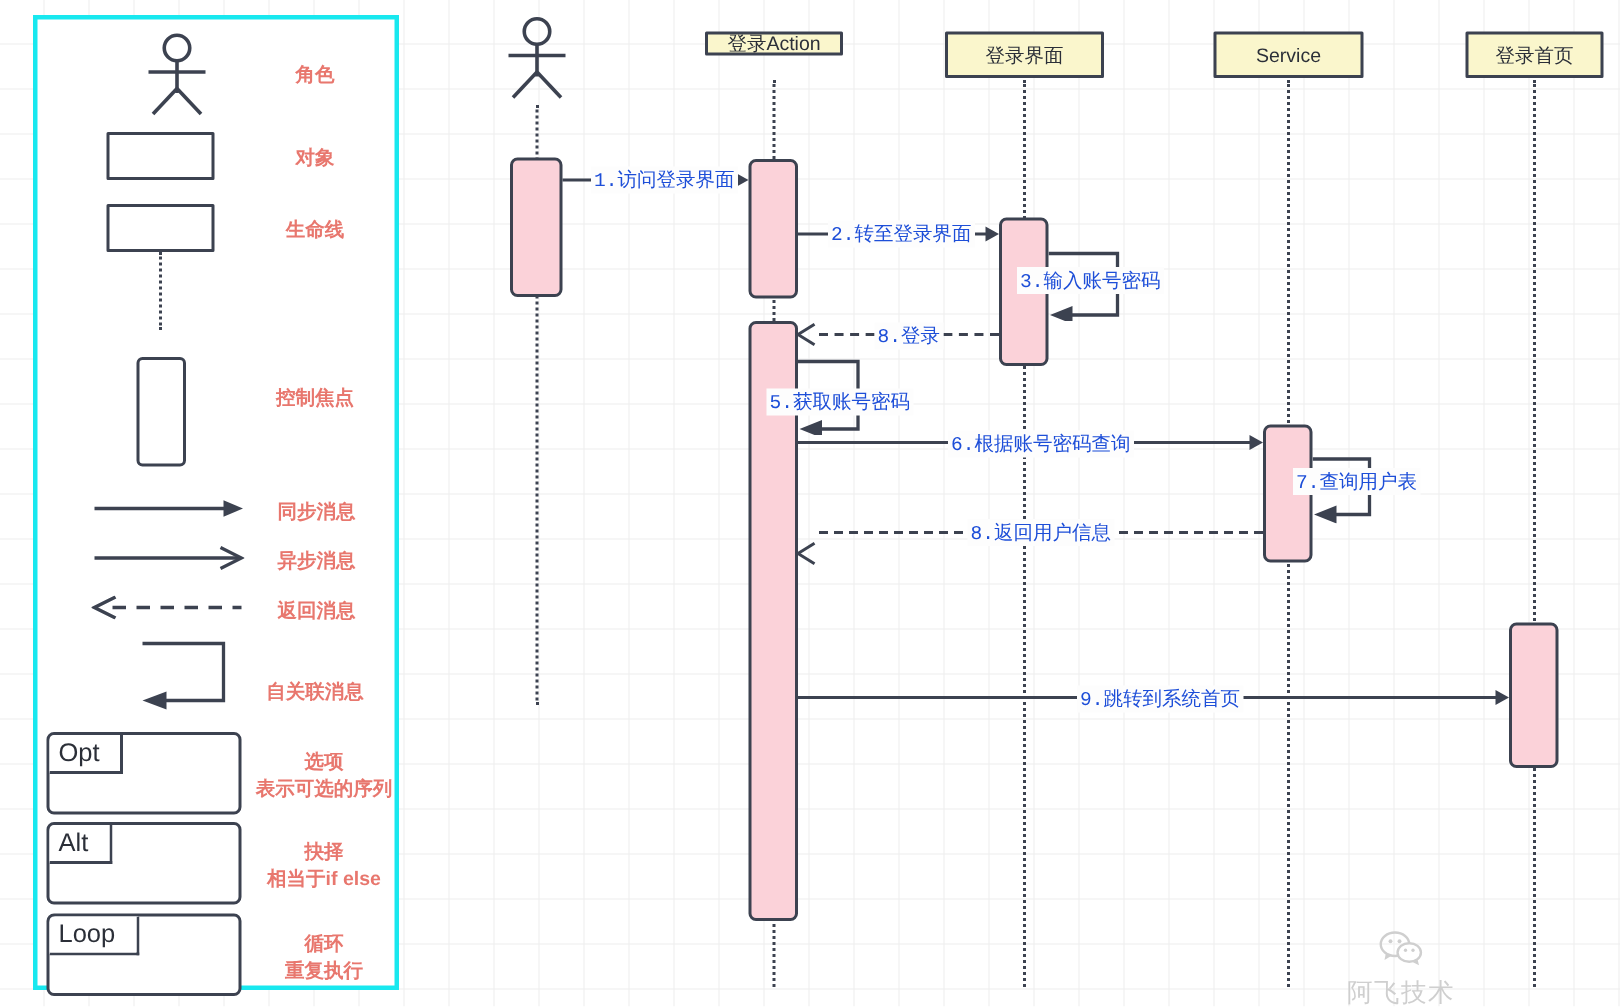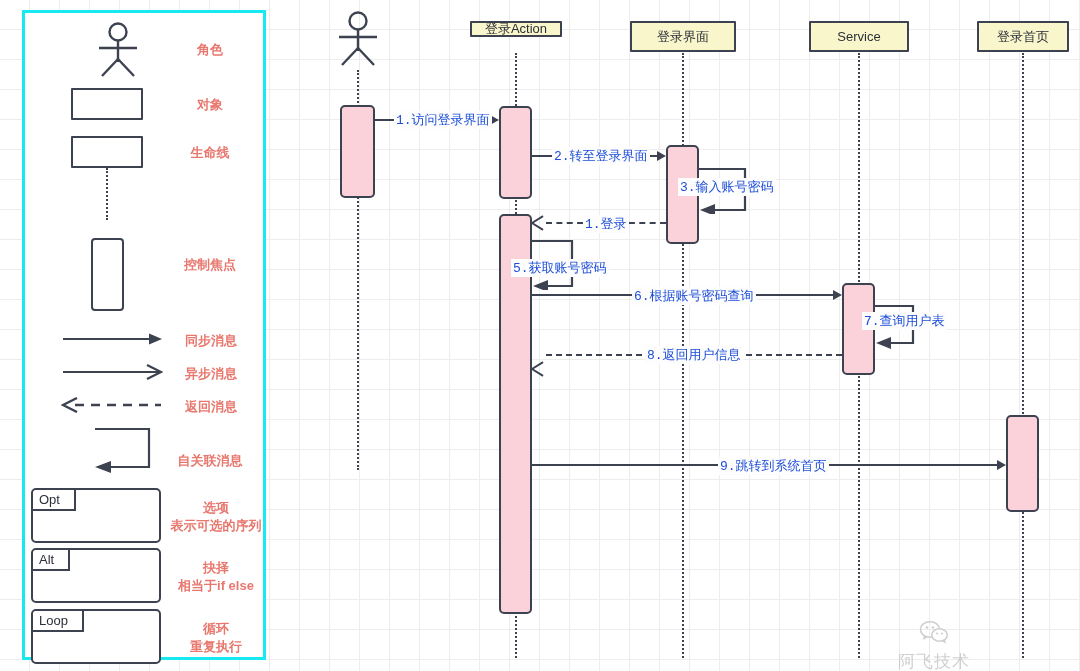--- a/index.html
+++ b/index.html
@@ -42,21 +42,21 @@
     box-sizing:border-box;border-radius:4px;
   }
   .frame-box{
     border:2px solid #3c4250;background:#ffffff;
     box-sizing:border-box;border-radius:5px;
   }
   .frame-tag{
     position:absolute;left:0;top:0;
     border-right:2px solid #3c4250;border-bottom:2px solid #3c4250;
     box-sizing:border-box;background:#ffffff;
-    font-size:13px;color:#2b2f38;
+    font-size:17px;color:#2b2f38;
     padding:2px 14px 2px 6px;
     border-radius:4px 0 0 0;
   }
 
   
   .head-box{
     border:2px solid #3c4250;background:#faf6cc;
     box-sizing:border-box;
     font-size:13px;color:#2b2f38;
     display:flex;align-items:center;justify-content:center;
@@ -212,21 +212,21 @@
   <div class="abs" style="left:699px;top:166px;">
     <svg width="56" height="48" viewBox="0 0 56 48">
       <polyline points="0,3 46,3 46,44 14,44" fill="none" stroke="#3c4250" stroke-width="2.2"></polyline>
       <polygon points="16,38 1,44 16,50" fill="#3c4250"></polygon>
     </svg>
   </div>
   <div class="abs msg-text" style="left:678px;top:178px;">3.输入账号密码</div>
 
   <div class="abs msg-dash" style="left:546px;top:222px;width:120px;"></div>
   <div class="abs arrow-l-open" style="left:532px;top:215px;"></div>
-  <div class="abs msg-text" style="left:583px;top:215px;">1.登录</div>
+  <div class="abs msg-text" style="left:583px;top:215px;">8.登录</div>
 
   <div class="abs" style="left:532px;top:238px;">
     <svg width="56" height="52" viewBox="0 0 56 52">
       <polyline points="0,3 40,3 40,48 14,48" fill="none" stroke="#3c4250" stroke-width="2.2"></polyline>
       <polygon points="16,42 1,48 16,54" fill="#3c4250"></polygon>
     </svg>
   </div>
   <div class="abs msg-text" style="left:511px;top:259px;">5.获取账号密码</div>
 
   <div class="abs msg-line" style="left:532px;top:294px;width:303px;"></div>

